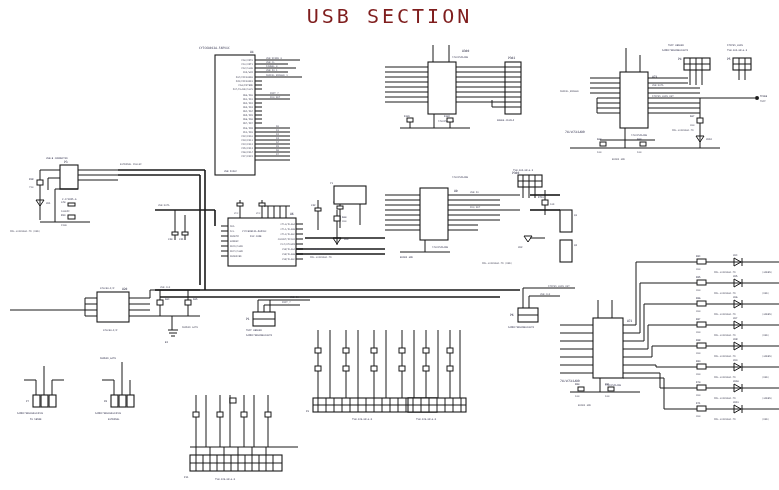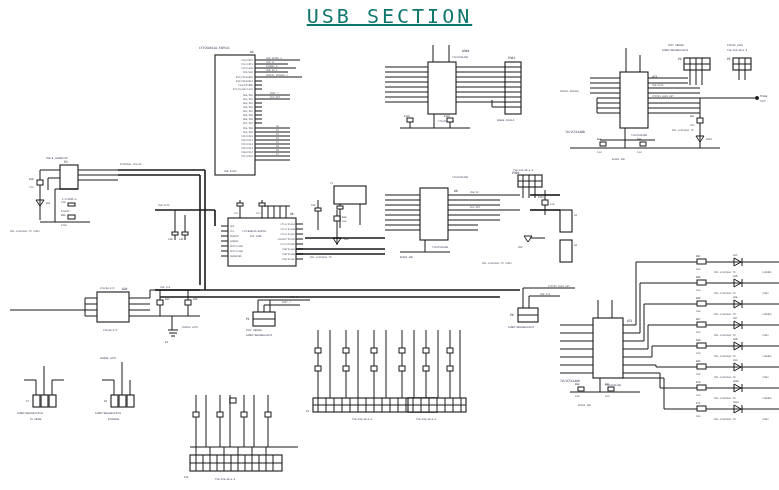--- a/index.html
+++ b/index.html
@@ -1,19 +1,19 @@
 <!DOCTYPE html>
 <html><head>
 <meta charset="utf-8">
 <style>
   html,body{margin:0;padding:0;background:#ffffff;}
   body{width:779px;height:490px;overflow:hidden;font-family:"DejaVu Sans Mono",monospace;}
   #sheet{position:relative;width:779px;height:490px;background:#fff;}
   #title{position:absolute;left:0;top:4px;width:779px;text-align:center;
-         font-family:"DejaVu Sans Mono",monospace;font-size:20px;letter-spacing:3px;color:#0f766e;text-decoration:underline;}
+         font-family:"DejaVu Sans Mono",monospace;font-size:20px;letter-spacing:3px;color:#7f1d1d;}
   svg{position:absolute;left:0;top:0;}
   .ln{stroke:#1a1a1a;stroke-width:1;fill:none;}
   .lnT{stroke:#1a1a1a;stroke-width:1.6;fill:none;}
   .bx{stroke:#1a1a1a;stroke-width:1.1;fill:#ffffff;}
   .bxf{stroke:#1a1a1a;stroke-width:1;fill:#fff;}
   .pin{stroke:#1a1a1a;stroke-width:1;fill:none;}
   .t{font-family:"DejaVu Sans Mono",monospace;fill:#3a3a55;}
   .t2{font-family:"DejaVu Sans Mono",monospace;fill:#555566;}
   .tref{font-family:"DejaVu Sans Mono",monospace;fill:#22223a;}
   .ttiny{font-size:2.4px;}

